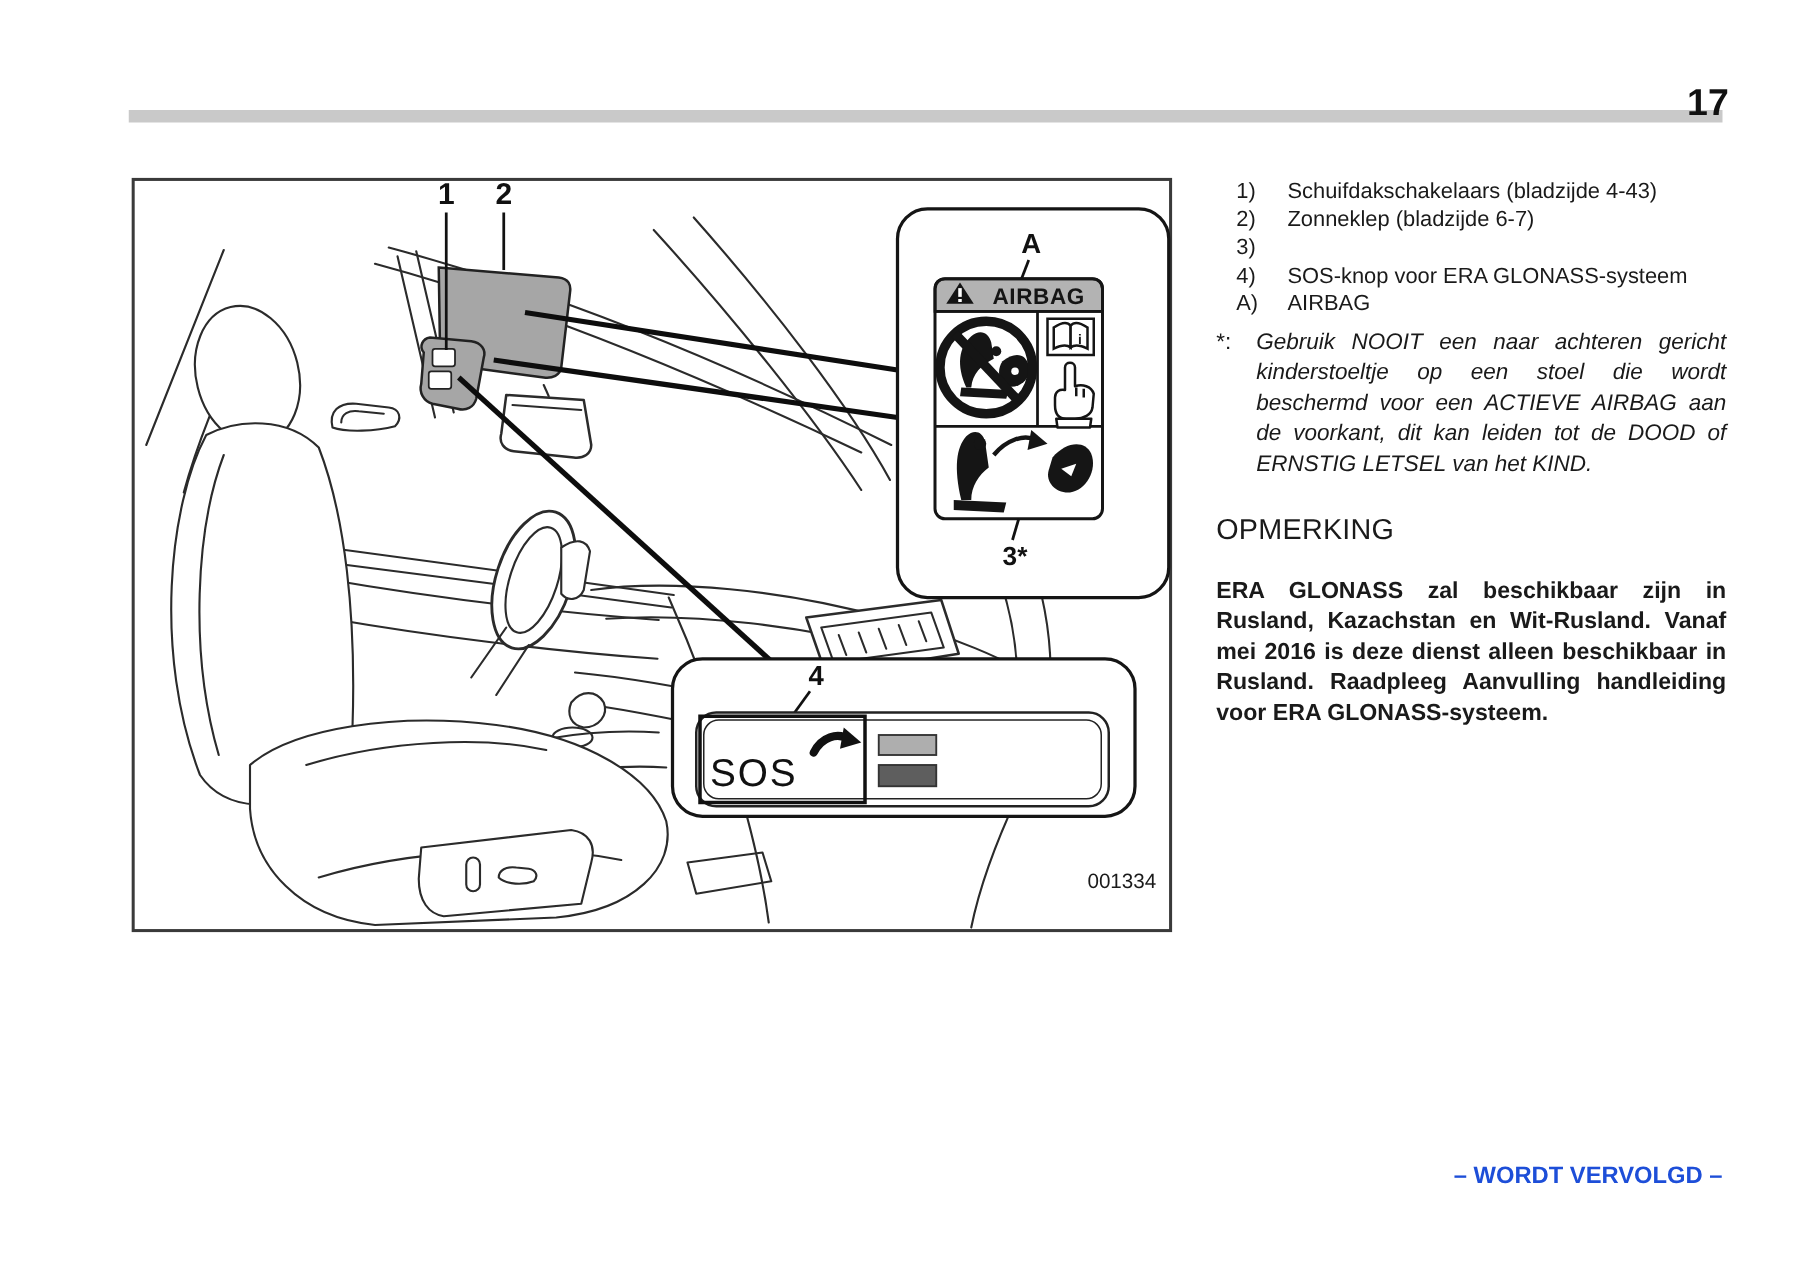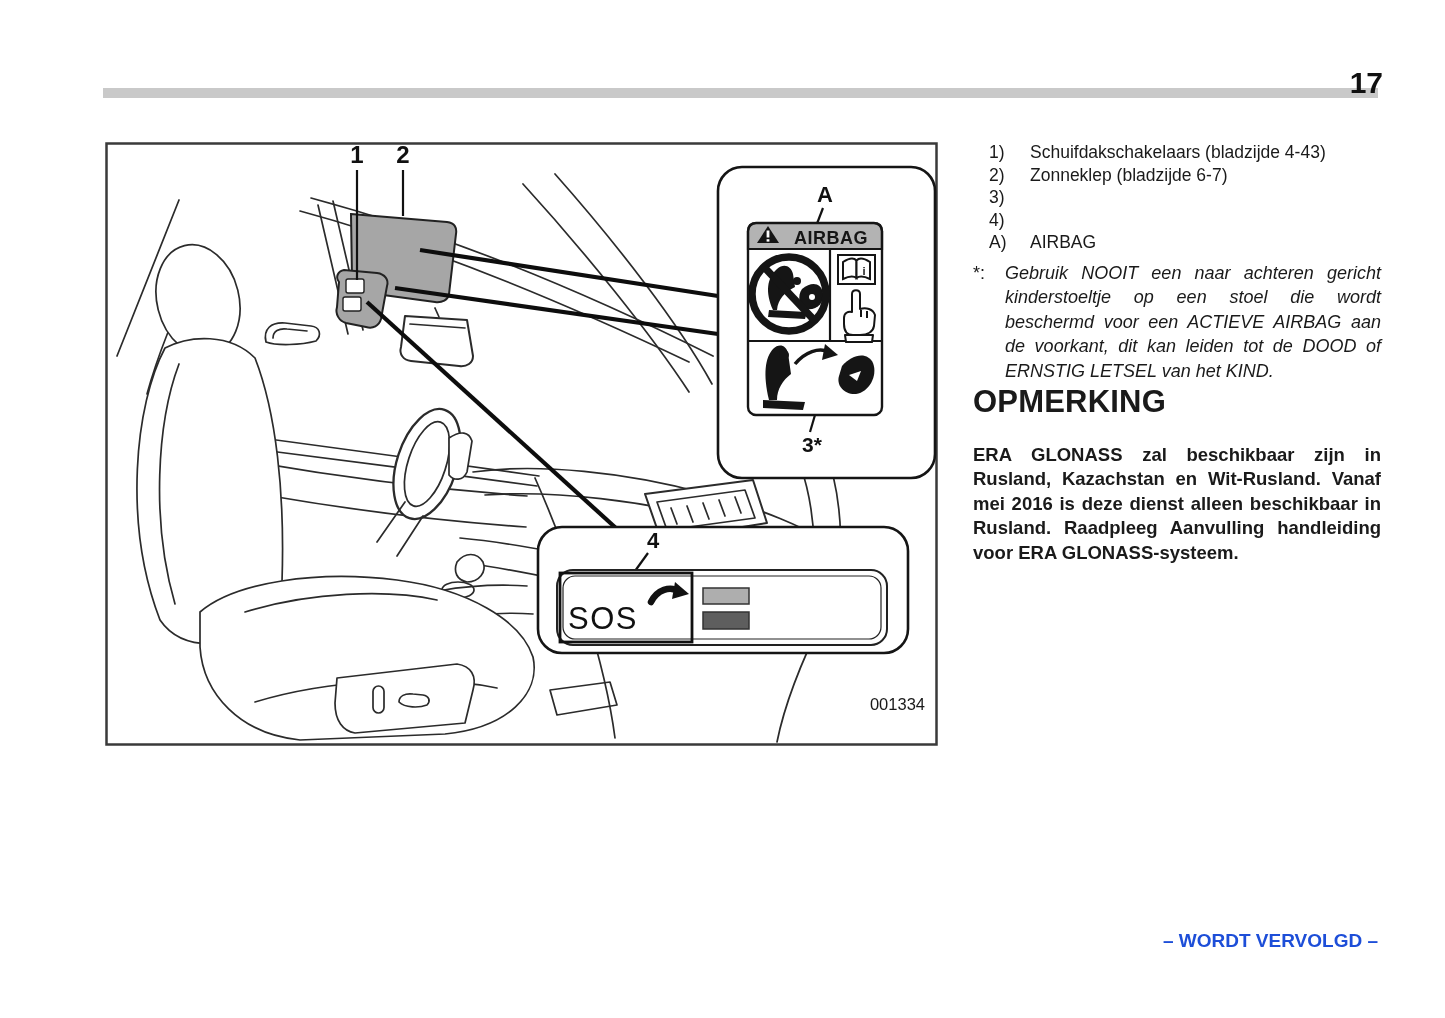--- a/index.html
+++ b/index.html
@@ -11,21 +11,21 @@
   .header-bar{position:absolute;left:103px;top:88px;width:1275px;height:10px;background:#c9c9c9;}
   .page-number{position:absolute;top:66px;right:62px;font-size:30px;font-weight:bold;color:#111;}
   .figure-wrap{position:absolute;left:105px;top:142px;width:833px;height:604px;}
   .right-col{position:absolute;left:973px;top:141px;width:408px;}
   .legend-row{display:flex;font-size:17.5px;line-height:22.6px;padding-left:16px;}
   .legend-row .marker{flex:0 0 41px;}
   .legend-row .txt{flex:1;text-align:justify;}
   .footnote-row{display:flex;font-size:18px;line-height:24.4px;margin-top:7px;}
   .footnote-row .marker{flex:0 0 32px;}
   .footnote-row .txt{flex:1;text-align:justify;font-style:italic;}
-  .note-heading{font-size:31px;font-weight:bold;margin-top:1px;letter-spacing:0.2px;}
+  .note-heading{font-size:23px;font-weight:normal;margin-top:27px;letter-spacing:0.2px;}
   .note-body{font-size:18.5px;font-weight:bold;line-height:24.4px;text-align:justify;margin-top:23px;}
   .page-footer{position:absolute;top:930px;right:67px;font-size:19px;font-weight:bold;color:#1d4ed8;}
   svg text{font-family:"Liberation Sans","DejaVu Sans",sans-serif;}
 </style>
 </head>
 <body>
 
 <div class="header-bar"></div>
 <div class="page-number">17</div>
 
@@ -215,20 +215,21 @@
   </div>
   <div class="legend-row">
     <span class="marker">2)</span>
     <span class="txt">Zonneklep (bladzijde 6-7)</span>
   </div>
   <div class="legend-row">
     <span class="marker">3)</span>
   </div>
   <div class="legend-row">
     <span class="marker">4)</span>
+    <span class="txt">SOS-knop voor ERA GLONASS-systeem</span>
   </div>
   <div class="legend-row">
     <span class="marker">A)</span>
     <span class="txt">AIRBAG</span>
   </div>
 
   <div class="footnote-row">
     <span class="marker">*:</span>
     <span class="txt">Gebruik NOOIT een naar achteren gericht kinderstoeltje op een stoel die wordt beschermd voor een ACTIEVE AIRBAG aan de voorkant, dit kan leiden tot de DOOD of ERNSTIG LETSEL van het KIND.</span>
   </div>

